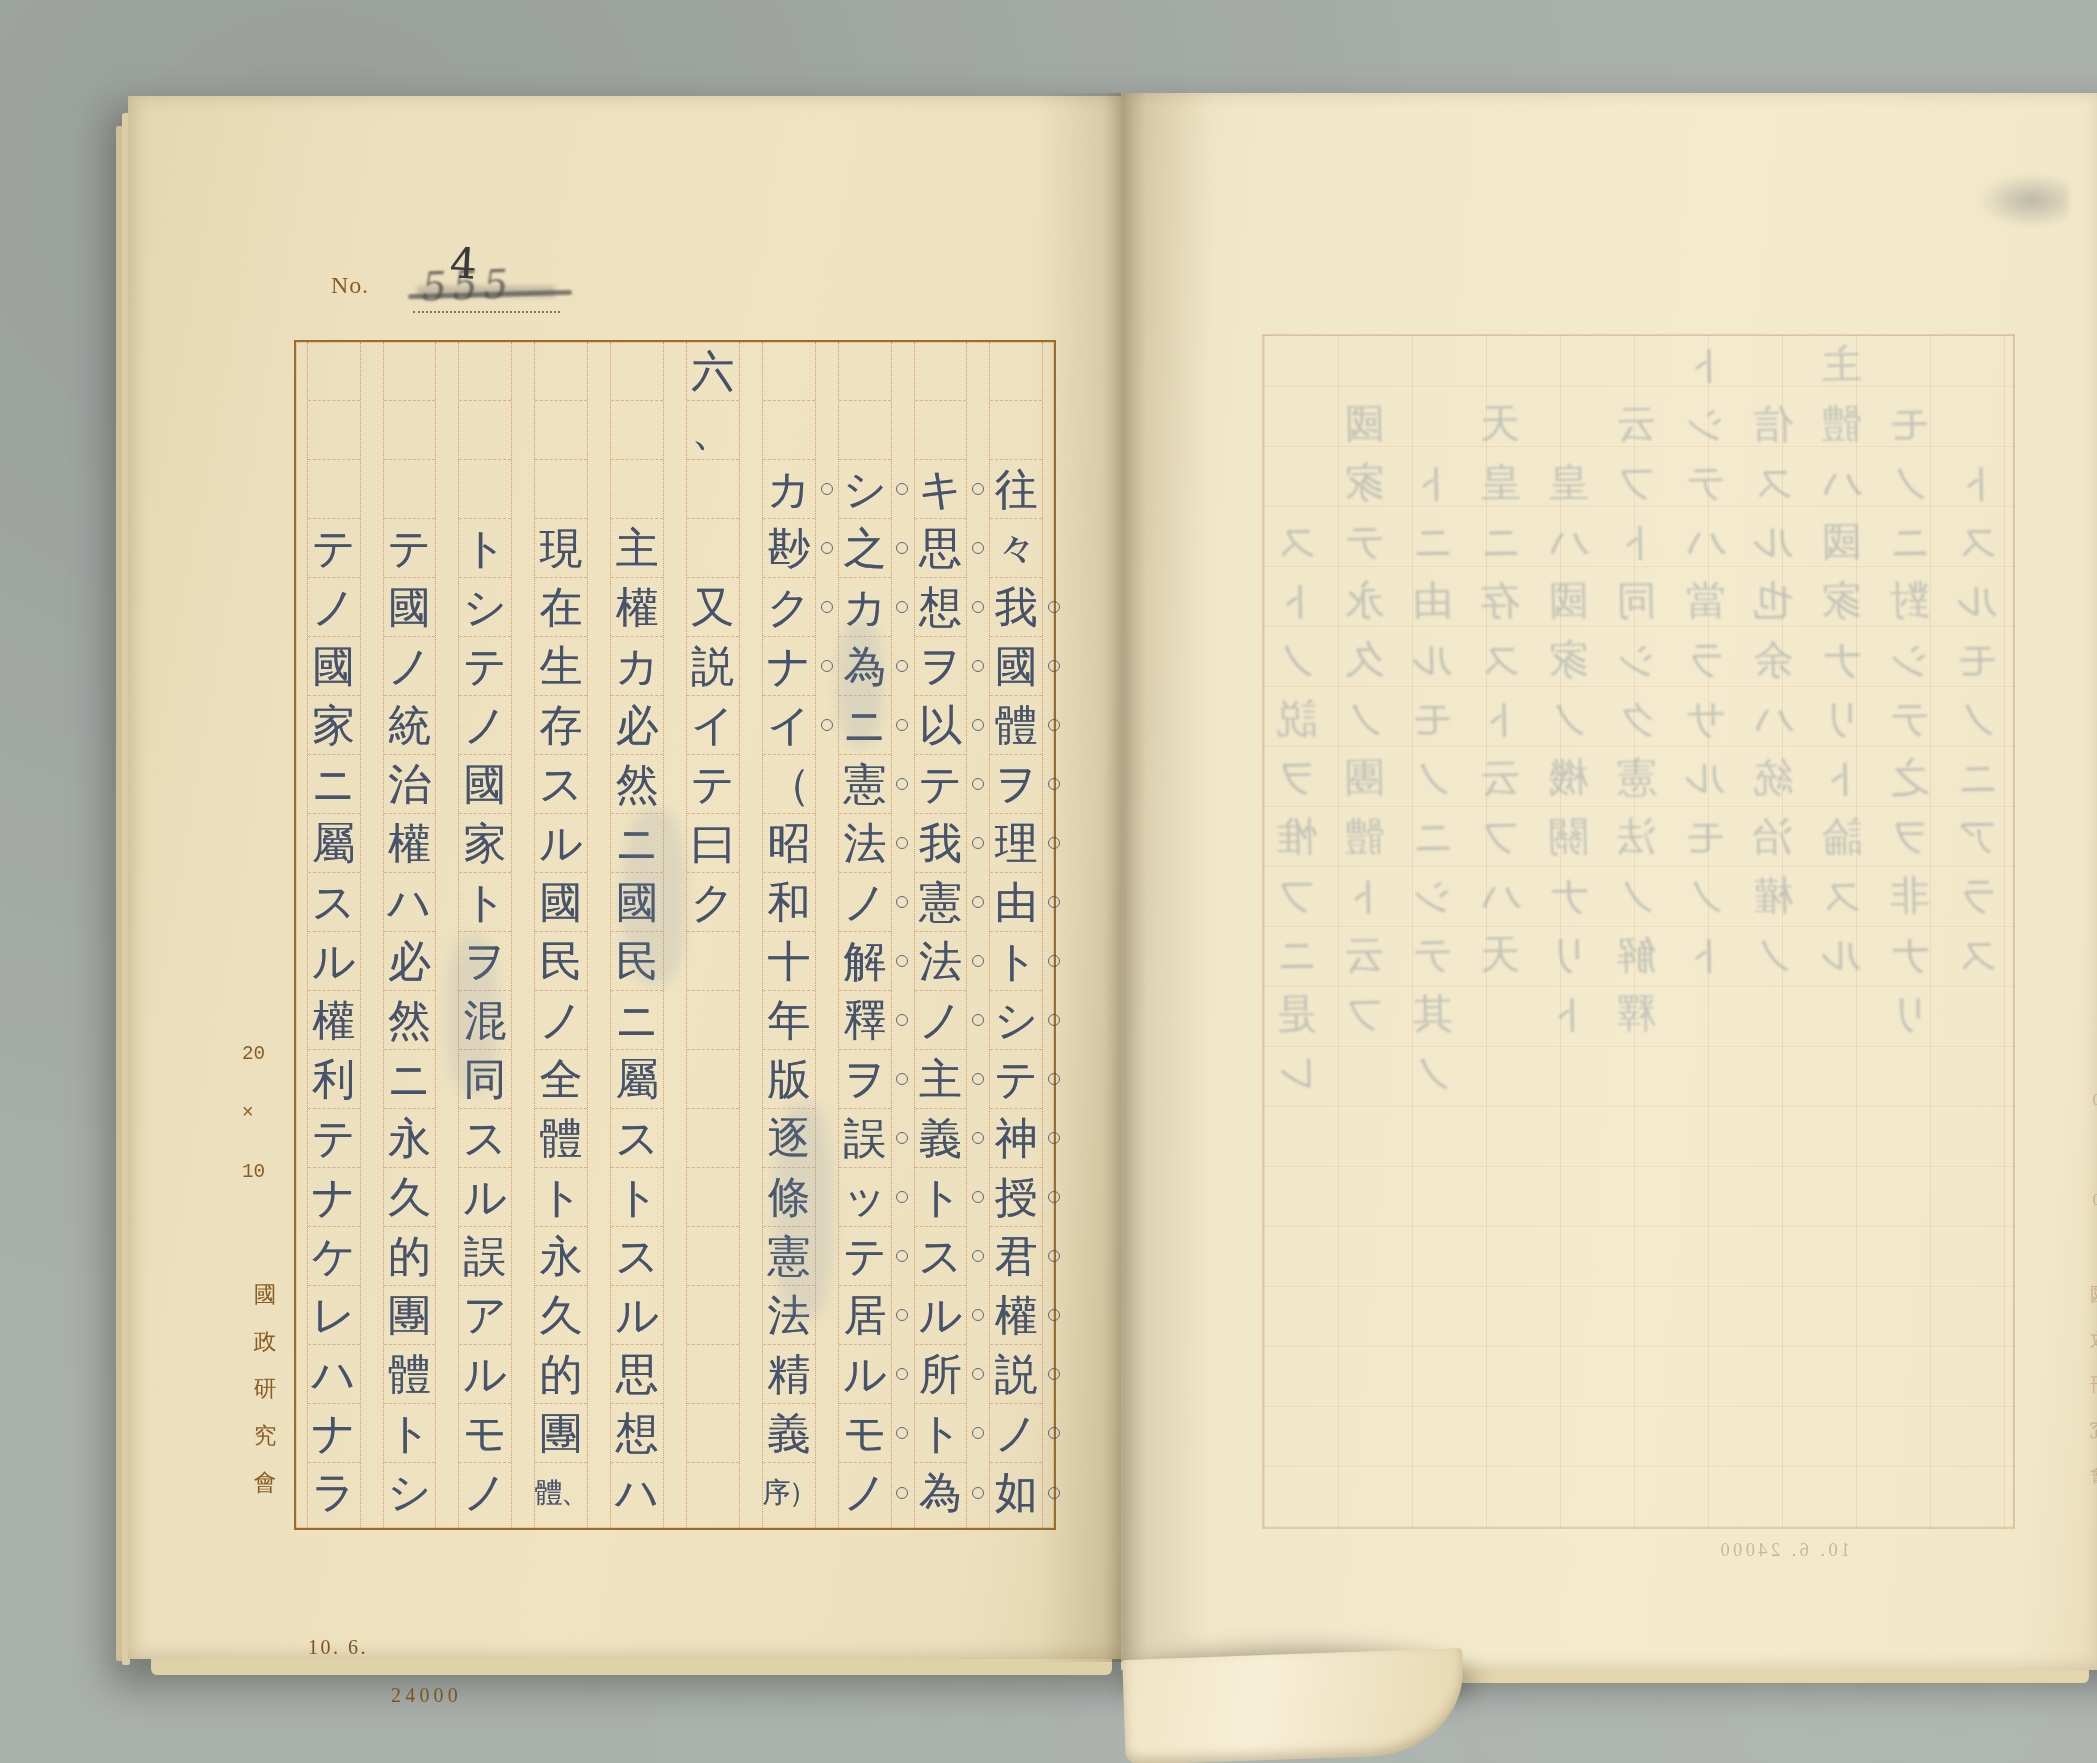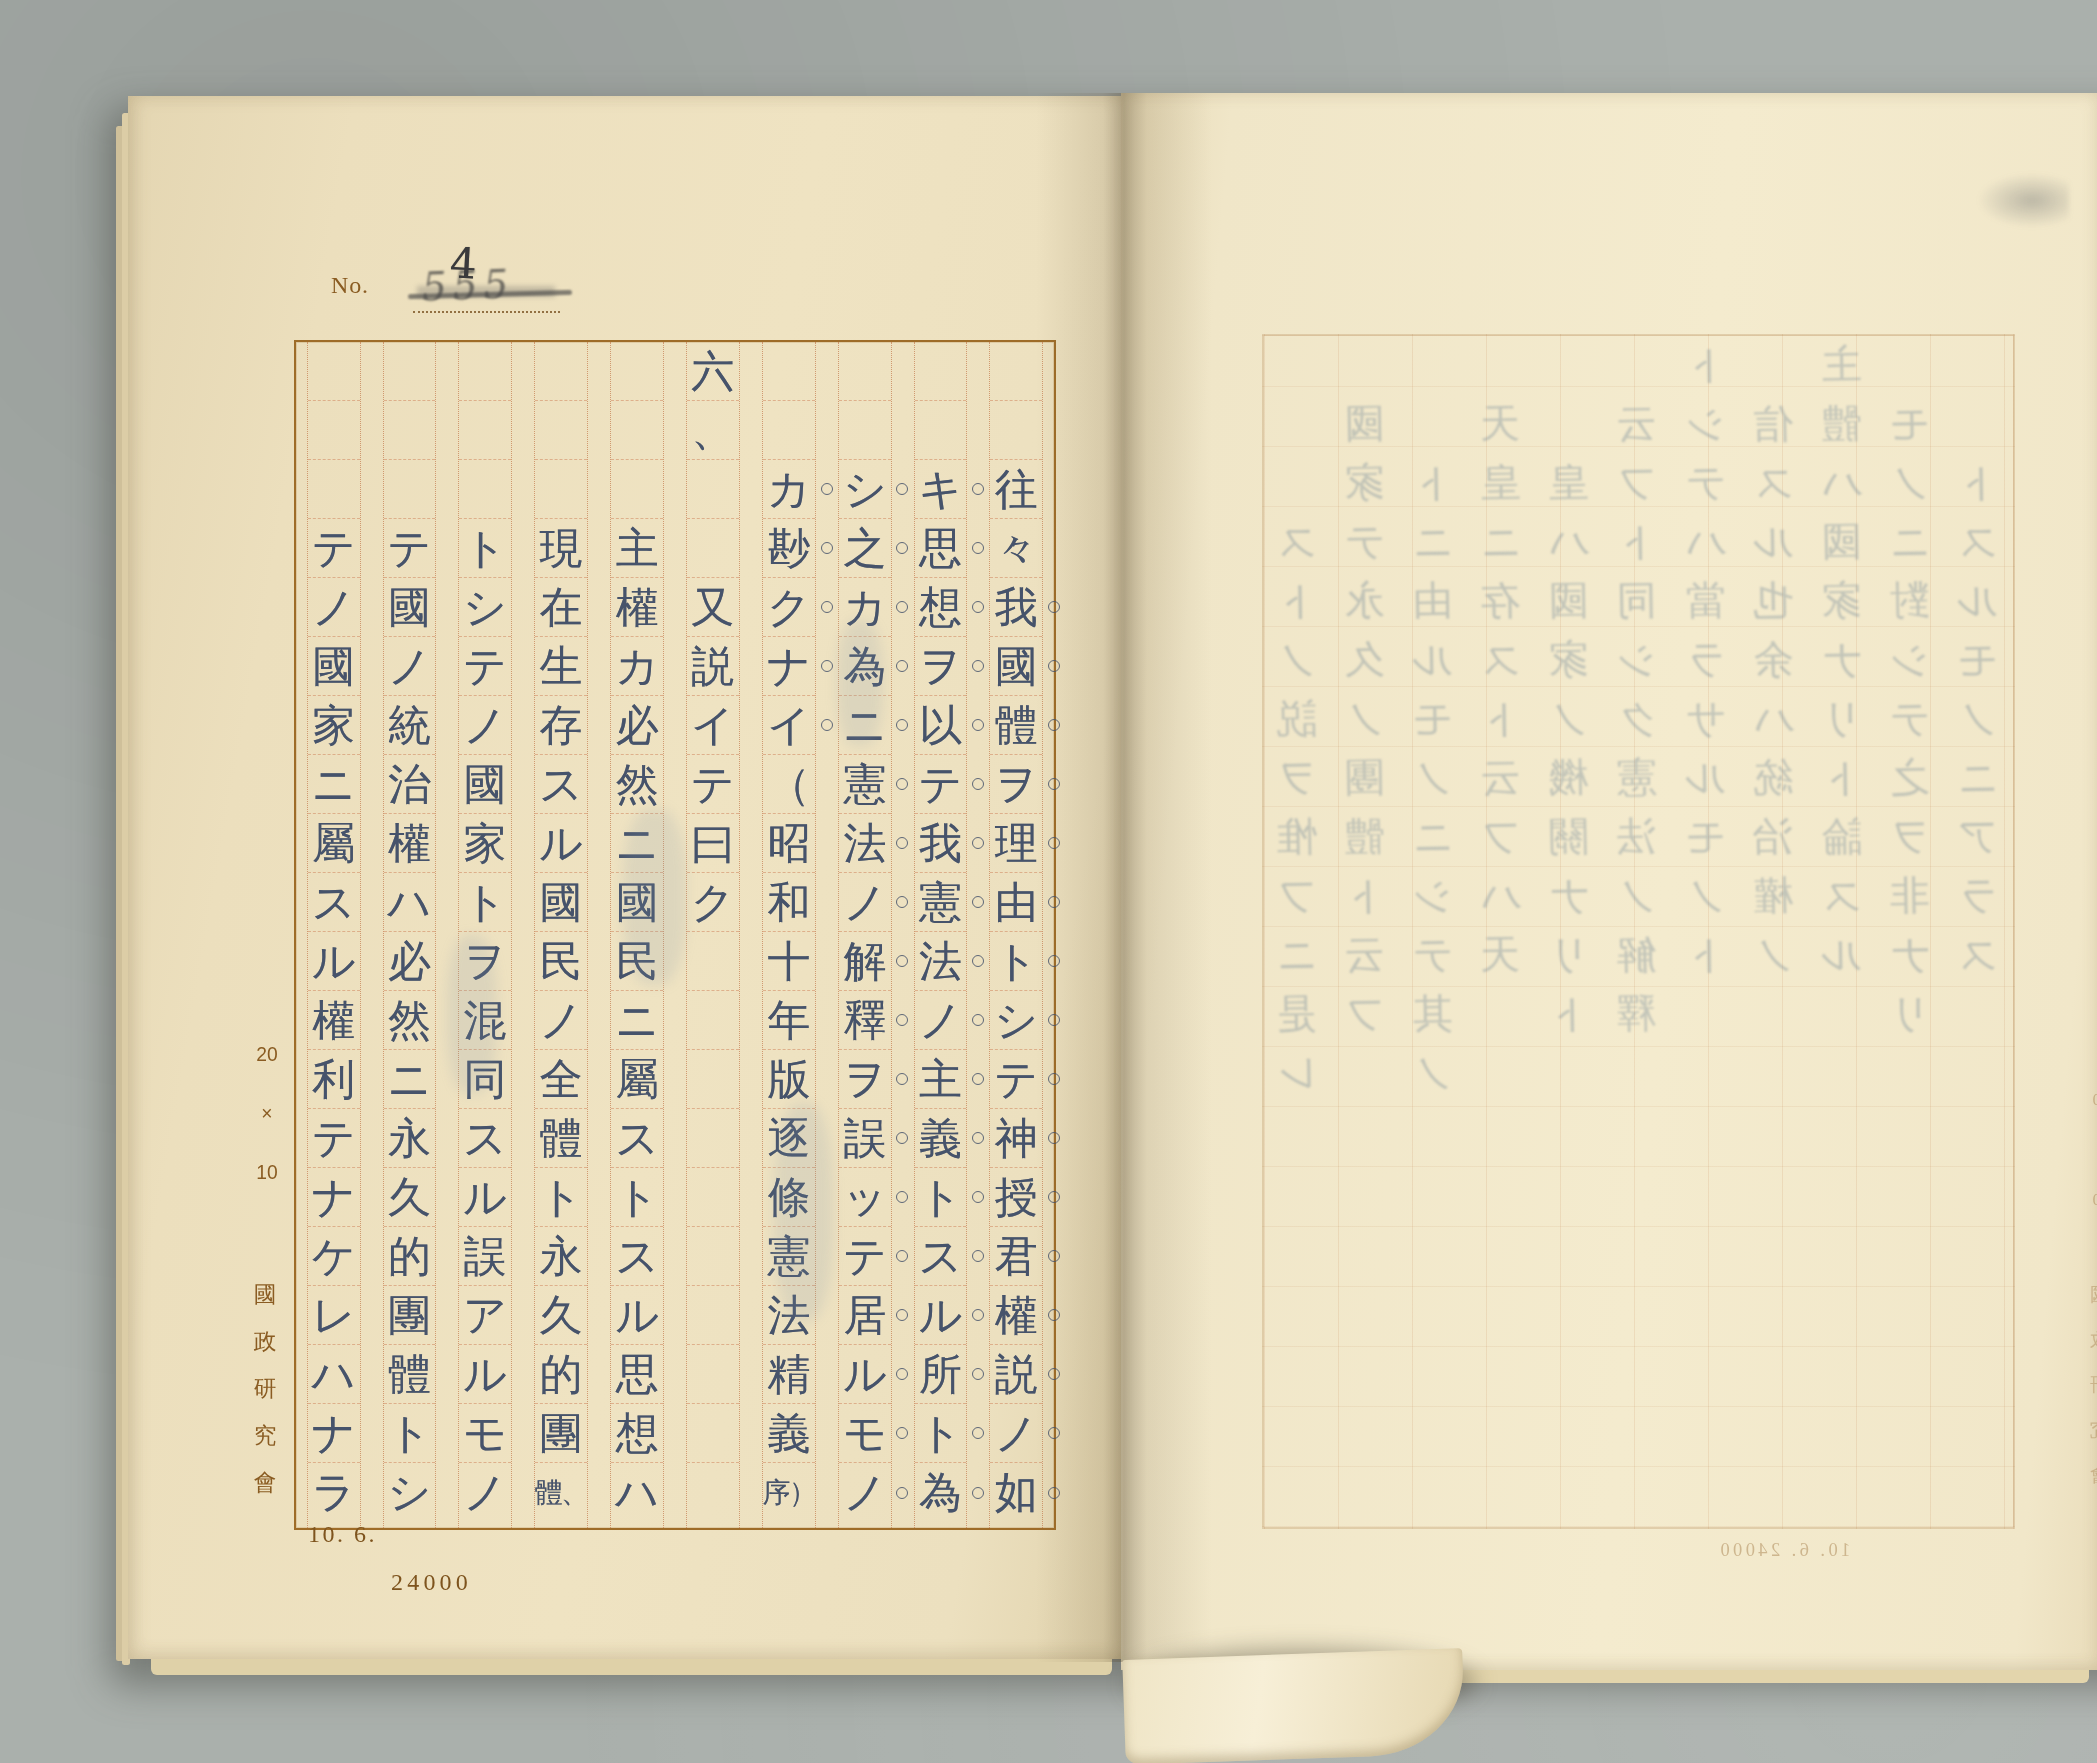--- a/index.html
+++ b/index.html
@@ -57,25 +57,25 @@
   .cell{position:relative;height:59px;box-sizing:border-box;border-bottom:0.8px dashed rgba(205,125,85,.5);
     display:flex;align-items:center;justify-content:center;
     font-size:43px;line-height:1;color:#46536b;white-space:nowrap;text-shadow:0 0 0.4px rgba(60,72,95,.55);}
   .cell:last-child{border-bottom:none;}
   .cell.multi{font-size:28px;letter-spacing:-1.7px;}
   .cell .circle{position:absolute;right:-17.6px;top:50%;margin-top:-5.9px;width:10px;height:10px;
     border:1.7px solid rgba(68,81,106,.85);border-radius:50%;}
   
   .smudge{position:absolute;background:rgba(130,150,170,.16);filter:blur(5.9px);border-radius:40%;}
   
-  .fmt{position:absolute;left:114px;top:929px;width:50px;text-align:center;font-family:Liberation Sans, sans-serif;
+  .fmt{position:absolute;left:114px;top:929px;width:50px;text-align:left;font-family:Liberation Mono, monospace;
     font-size:19.3px;line-height:59px;color:#8a5c22;white-space:pre-line;}
   .pub{position:absolute;left:112px;top:1175px;width:50px;text-align:center;font-family:"Liberation Serif","DejaVu Serif",serif;
     font-size:22.7px;line-height:47px;color:#8a5c22;white-space:pre-line;}
-  .foot{position:absolute;top:1425px;font-family:"Liberation Serif","DejaVu Serif",serif;font-size:24px;color:#7e541e;letter-spacing:2.5px;}
+  .foot{position:absolute;top:1540px;font-family:"Liberation Serif","DejaVu Serif",serif;font-size:20px;color:#7e541e;letter-spacing:2.5px;}
   .foot.f1{left:180px;}
   .foot.f2{left:263px;letter-spacing:4.2px;margin-top:48px;}
   
   .ghost-grid{position:absolute;left:141px;top:241px;width:749px;height:1191px;
     border:2.1px solid rgba(160,105,45,.22);
     background:
       repeating-linear-gradient(90deg, rgba(190,120,70,.14) 0 0.8px, transparent 0.8px 74px),
       repeating-linear-gradient(0deg, rgba(190,120,70,.10) 0 0.8px, transparent 0.8px 60px);}
   .ghost-cols{position:absolute;left:141px;top:241px;width:749px;height:1191px;display:flex;}
   .gcol{flex:1 1 0;position:relative;filter:blur(0.8px);}

